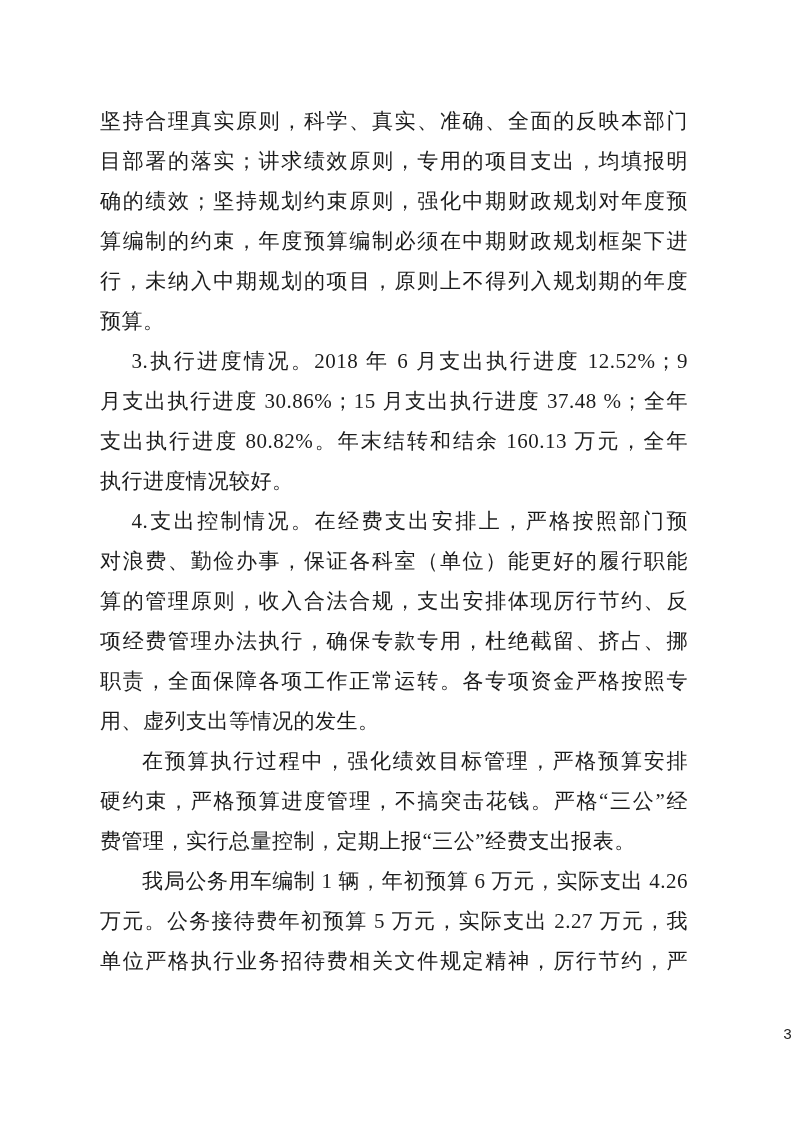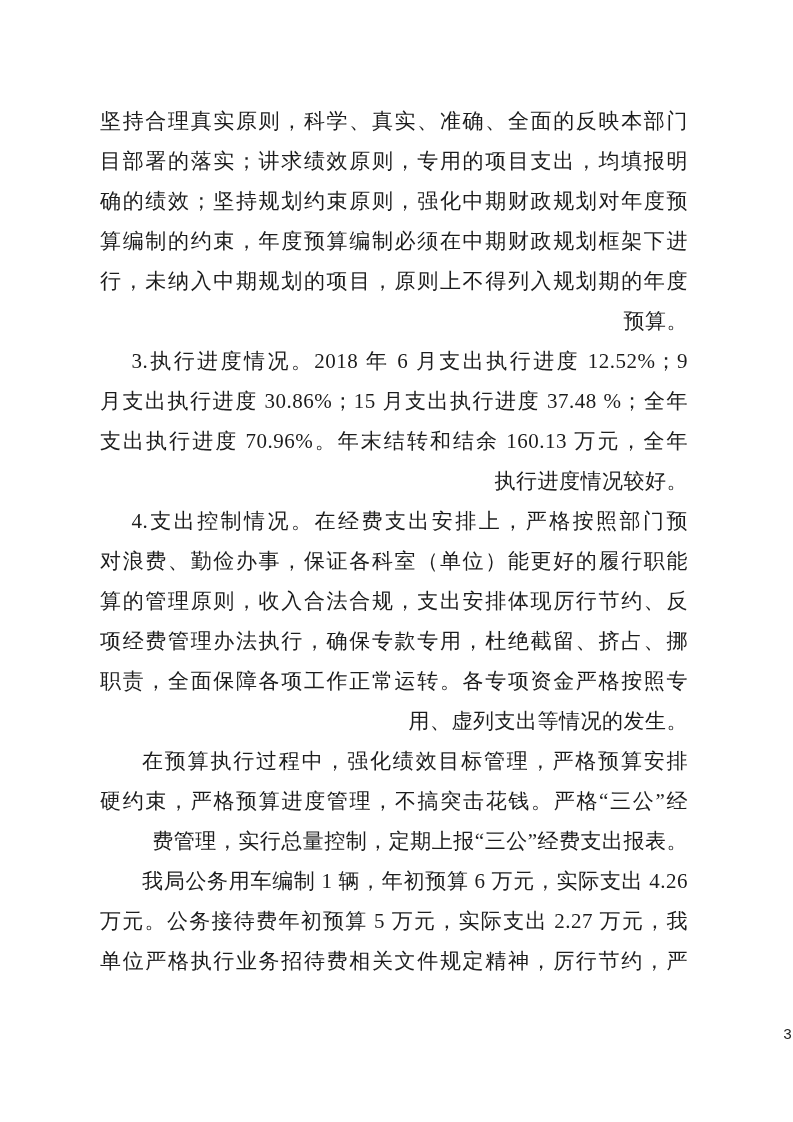--- a/index.html
+++ b/index.html
@@ -31,21 +31,21 @@
   }
   
   .line.fill {
     white-space: normal;
     text-align: justify;
     text-align-last: justify;
     -moz-text-align-last: justify;
   }
   
   .line.end {
-    text-align: right;
+    text-align: left;
   }
   
   .line.ind { text-indent: 2em; }
   .line.ind-num { text-indent: 1.5em; }
   .page-number {
     position: absolute;
     top: 1026px;
     left: 8px;
     width: 100%;
     text-align: right;
@@ -61,21 +61,21 @@
 <div class="page">
   <div class="text-block">
     <div class="line fill">坚持合理真实原则，科学、真实、准确、全面的反映本部门</div>
     <div class="line fill">目部署的落实；讲求绩效原则，专用的项目支出，均填报明</div>
     <div class="line fill">确的绩效；坚持规划约束原则，强化中期财政规划对年度预</div>
     <div class="line fill">算编制的约束，年度预算编制必须在中期财政规划框架下进</div>
     <div class="line fill">行，未纳入中期规划的项目，原则上不得列入规划期的年度</div>
     <div class="line end">预算。</div>
     <div class="line fill ind-num">3.执行进度情况。2018 年 6 月支出执行进度 12.52%；9</div>
     <div class="line fill">月支出执行进度 30.86%；15 月支出执行进度 37.48 %；全年</div>
-    <div class="line fill">支出执行进度 70.96%。年末结转和结余 160.13 万元，全年</div>
+    <div class="line fill">支出执行进度 80.82%。年末结转和结余 160.13 万元，全年</div>
     <div class="line end">执行进度情况较好。</div>
     <div class="line fill ind-num">4.支出控制情况。在经费支出安排上，严格按照部门预</div>
     <div class="line fill">对浪费、勤俭办事，保证各科室（单位）能更好的履行职能</div>
     <div class="line fill">算的管理原则，收入合法合规，支出安排体现厉行节约、反</div>
     <div class="line fill">项经费管理办法执行，确保专款专用，杜绝截留、挤占、挪</div>
     <div class="line fill">职责，全面保障各项工作正常运转。各专项资金严格按照专</div>
     <div class="line end">用、虚列支出等情况的发生。</div>
     <div class="line fill ind">在预算执行过程中，强化绩效目标管理，严格预算安排</div>
     <div class="line fill">硬约束，严格预算进度管理，不搞突击花钱。严格“三公”经</div>
     <div class="line end">费管理，实行总量控制，定期上报“三公”经费支出报表。</div>

